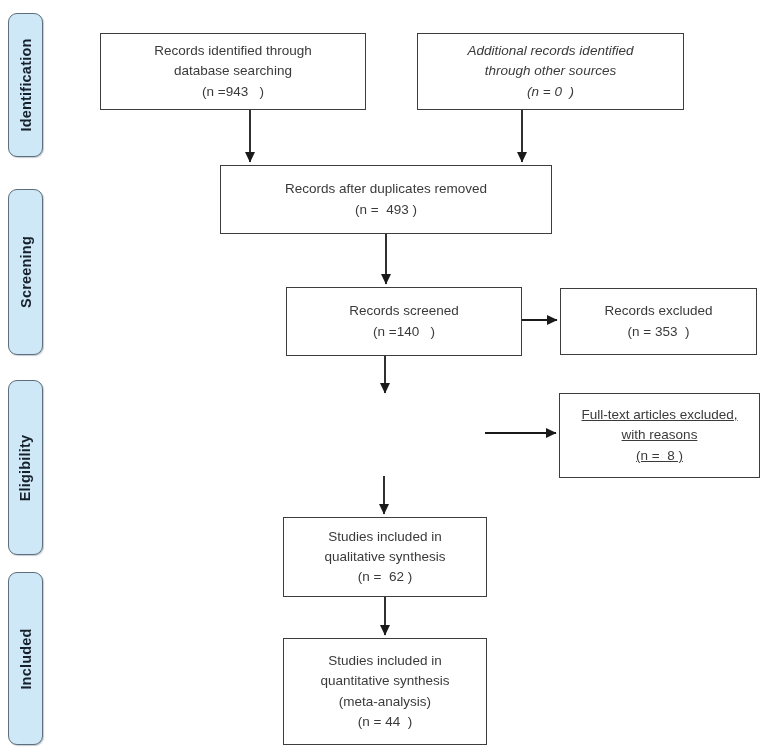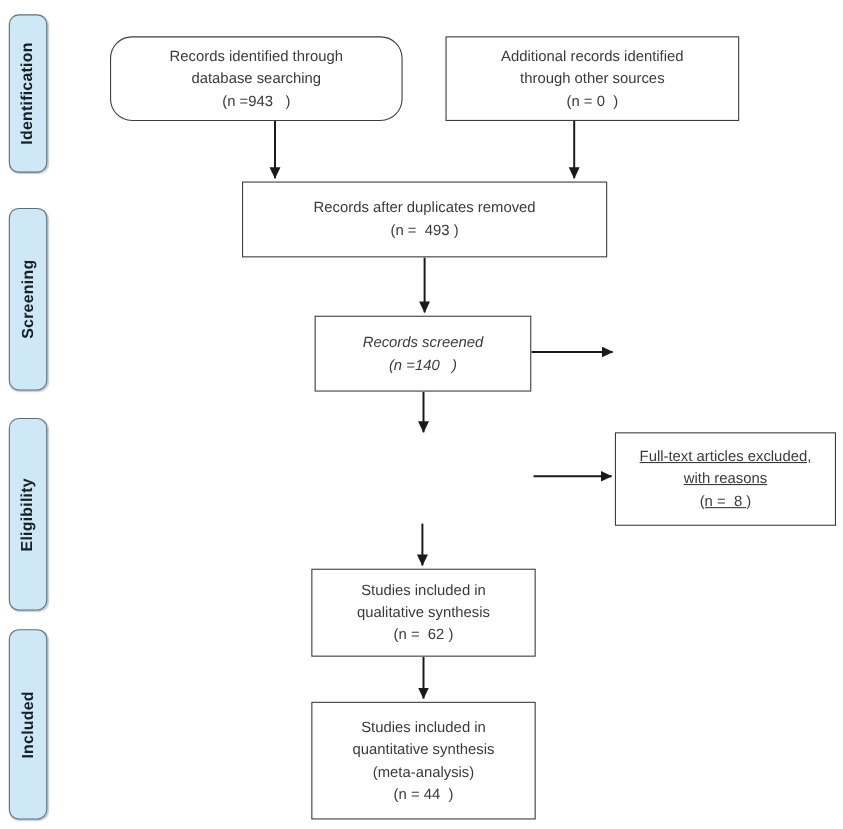--- a/index.html
+++ b/index.html
@@ -55,34 +55,36 @@
   <div class="stage" style="top:189px;height:166px;">
     <span class="vtext">Screening</span>
   </div>
   <div class="stage" style="top:380px;height:175px;">
     <span class="vtext">Eligibility</span>
   </div>
   <div class="stage" style="top:572px;height:173px;">
     <span class="vtext">Included</span>
   </div>
 
-  <div class="box" style="left:100px;top:33px;width:266px;height:77px;border-radius:20px;">Records identified through
+  <div class="box" style="left:100px;top:33px;width:266px;height:77px;">Records identified through
 database searching
 (n =943&nbsp;&nbsp;&nbsp;)</div>
 
-  <div class="box" style="left:405px;top:33px;width:267px;height:77px;">Additional records identified
+  <div class="box" style="left:417px;top:33px;width:267px;height:77px;font-style:italic;">Additional records identified
 through other sources
 (n = 0&nbsp;&nbsp;)</div>
 
   <div class="box" style="left:220px;top:165px;width:332px;height:69px;">Records after duplicates removed
 (n =&nbsp;&nbsp;493 )</div>
 
-  <div class="box" style="left:286px;top:287px;width:197px;height:69px;font-style:italic;">Records screened
+  <div class="box" style="left:286px;top:287px;width:236px;height:69px;">Records screened
 (n =140&nbsp;&nbsp;&nbsp;)</div>
 
+  <div class="box" style="left:560px;top:288px;width:197px;height:67px;">Records excluded
+(n = 353&nbsp;&nbsp;)</div>
 
 
   <div class="box" style="left:559px;top:393px;width:201px;height:85px;text-decoration:underline;">Full-text articles excluded,
 with reasons
 (n =&nbsp;&nbsp;8 )</div>
 
   <div class="box" style="left:283px;top:517px;width:204px;height:80px;">Studies included in
 qualitative synthesis
 (n =&nbsp;&nbsp;62 )</div>
 

